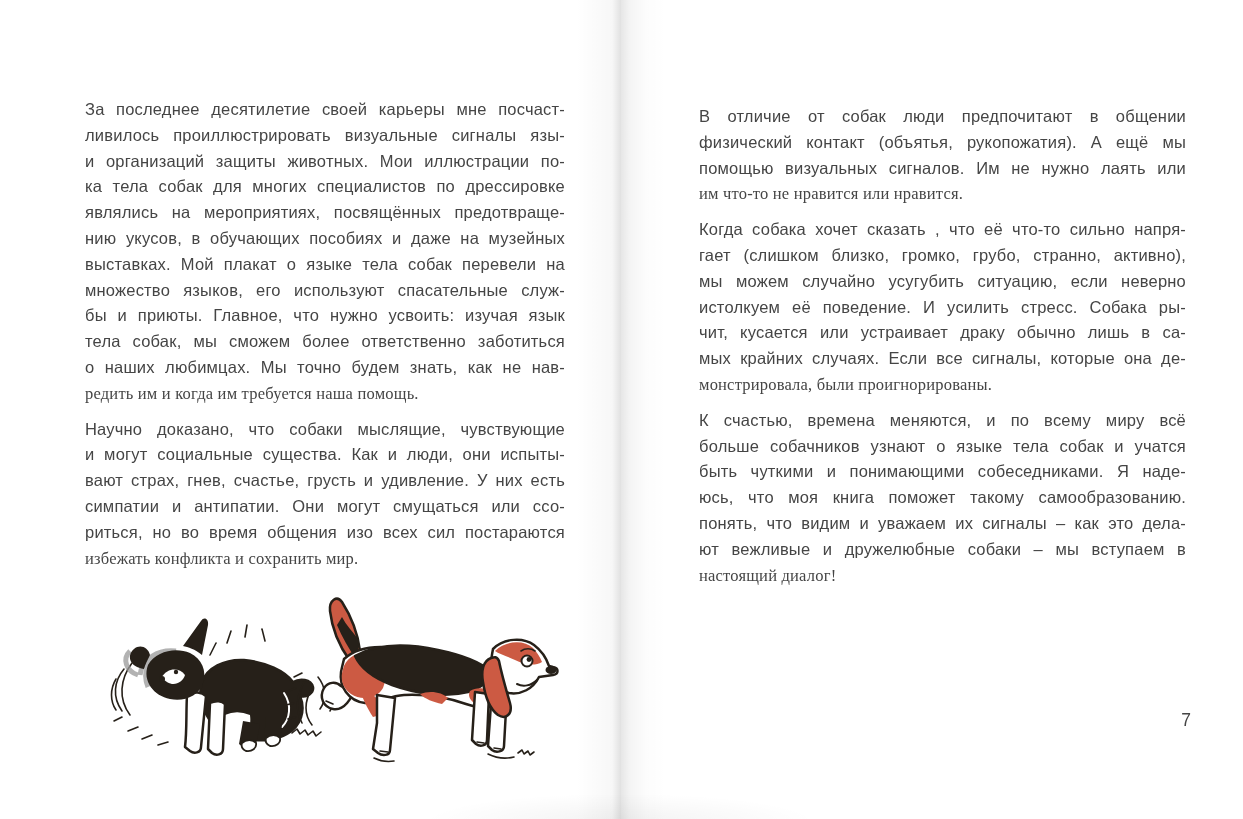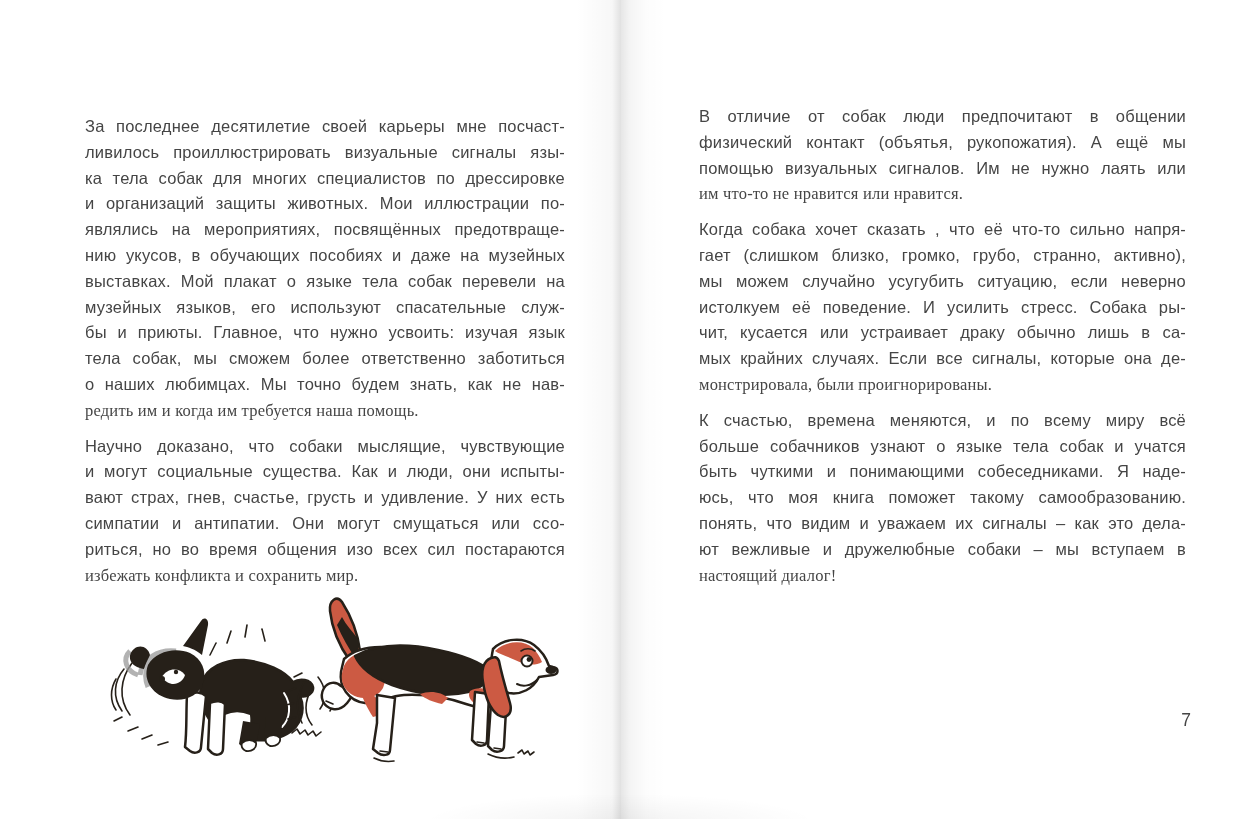--- a/index.html
+++ b/index.html
@@ -27,21 +27,21 @@
       rgba(0,0,0,0) 100%);
     pointer-events:none;
   }
   .bottom-shadow{
     position:absolute;left:420px;bottom:0;width:400px;height:26px;
     background:radial-gradient(ellipse at 50% 115%,rgba(0,0,0,0.05),rgba(0,0,0,0) 70%);
     pointer-events:none;
   }
 
   .text-block{position:absolute;color:var(--text,#454545);}
-  .text-left{left:85px;top:114px;width:480px;}
+  .text-left{left:85px;top:97px;width:480px;}
   .text-right{left:53px;top:104px;width:487px;}
   .para{margin:0 0 10px 0;}
   .line{
     font-size:16.5px;line-height:25.8px;letter-spacing:0.2px;
     text-align:justify;text-align-last:justify;
     white-space:normal;
   }
   .para .line:last-child{text-align-last:left;font-family:Liberation Serif, serif;}
 
   .illustration{position:absolute;left:90px;top:583px;width:470px;height:205px;}
@@ -64,26 +64,26 @@
 </head>
 <body>
 
 <div class="spread">
 
   <div class="page page-left">
     <div class="text-block text-left">
       <div class="para">
           <div class="line">За последнее десятилетие своей карьеры мне посчаст-</div>
           <div class="line">ливилось проиллюстрировать визуальные сигналы язы-</div>
+          <div class="line">и организаций защиты животных. Мои иллюстрации по-</div>
           <div class="line">ка тела собак для многих специалистов по дрессировке</div>
-          <div class="line">и организаций защиты животных. Мои иллюстрации по-</div>
           <div class="line">являлись на мероприятиях, посвящённых предотвраще-</div>
           <div class="line">нию укусов, в обучающих пособиях и даже на музейных</div>
           <div class="line">выставках. Мой плакат о языке тела собак перевели на</div>
-          <div class="line">музейных языков, его используют спасательные служ-</div>
+          <div class="line">множество языков, его используют спасательные служ-</div>
           <div class="line">бы и приюты. Главное, что нужно усвоить: изучая язык</div>
           <div class="line">тела собак, мы сможем более ответственно заботиться</div>
           <div class="line">о наших любимцах. Мы точно будем знать, как не нав-</div>
           <div class="line">редить им и когда им требуется наша помощь.</div>
         </div>
       <div class="para">
           <div class="line">Научно доказано, что собаки мыслящие, чувствующие</div>
           <div class="line">и могут социальные существа. Как и люди, они испыты-</div>
           <div class="line">вают страх, гнев, счастье, грусть и удивление. У них есть</div>
           <div class="line">симпатии и антипатии. Они могут смущаться или ссо-</div>

